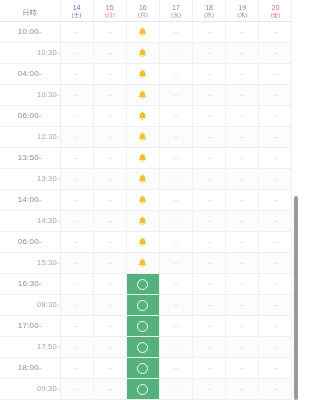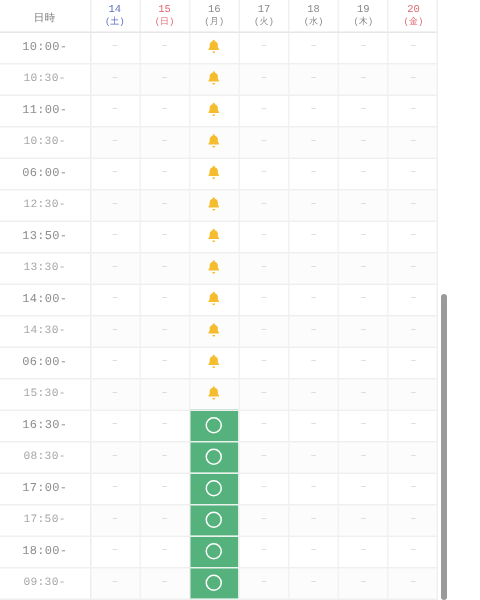--- a/index.html
+++ b/index.html
@@ -2,21 +2,21 @@
 <html><head>
 <meta charset="utf-8">
 <style>
   * { box-sizing: border-box; margin: 0; padding: 0; }
   html, body {
     width: 300px; height: 400px;
     background: #ffffff;
     font-family: "Liberation Sans", "DejaVu Sans", sans-serif;
     overflow: hidden;
   }
-  #app { position: relative; width: 300px; height: 400px; background:#fff;font-family:Liberation Mono, monospace; }
+  #app { position: relative; width: 300px; height: 400px; background:#fff; }
 
   table.cal { width: 292px; border-collapse: collapse; table-layout: fixed; }
 
   table.cal col.c-time { width: 60px; }
   table.cal col.c-day  { width: 33.14px; }
 
   thead th {
     height: 21px;
     background: #ffffff;
     border-bottom: 1px solid #e6e6e6;
@@ -55,21 +55,21 @@
 
   tbody tr.half td { background: #fcfcfc; }
 
   td.timecol {
     font-size: 8px;
     color: #8d8d8d;
     letter-spacing: .2px;
     background: #ffffff !important;
     border-right: 1px solid #ededed;
   }
-  tr.half td.timecol { color: #a8a8a8; font-size: 7.5px; }
+  tr.half td.timecol { color: #a8a8a8; font-size: 7.5px; text-align: right; }
 
   .dash { color: #d2d2d2; font-size: 7px; line-height: 1; display:block; }
 
   td.slot-free { background: #55b27c !important; border-bottom: 1px solid #e9f2ec; }
   .circle {
     display:inline-block;
     width: 11px; height: 11px;
     border: 1.3px solid #ffffff;
     border-radius: 50%;
     vertical-align: middle;
@@ -206,21 +206,21 @@
             <span class="dash">–</span>
           </td>
           <td>
             <span class="dash">–</span>
           </td>
           <td>
             <span class="dash">–</span>
           </td>
         </tr>
         <tr>
-          <td class="timecol">11:00-</td>
+          <td class="timecol">04:00-</td>
           <td>
             <span class="dash">–</span>
           </td>
           <td>
             <span class="dash">–</span>
           </td>
           <td><svg class="bell" viewBox="0 0 24 24" aria-hidden="true">
               <path fill="#f5bd2e" d="M12 2.2a1.5 1.5 0 0 1 1.5 1.5v.5a6 6 0 0 1 4.5 5.8v3.2l1.6 2.6a.8.8 0 0 1-.7 1.2H5.1a.8.8 0 0 1-.7-1.2L6 13.2V10a6 6 0 0 1 4.5-5.8v-.5A1.5 1.5 0 0 1 12 2.2z"></path>
               <path fill="#f5bd2e" d="M9.8 19.2h4.4a2.2 2.2 0 0 1-4.4 0z"></path>
             </svg></td>

